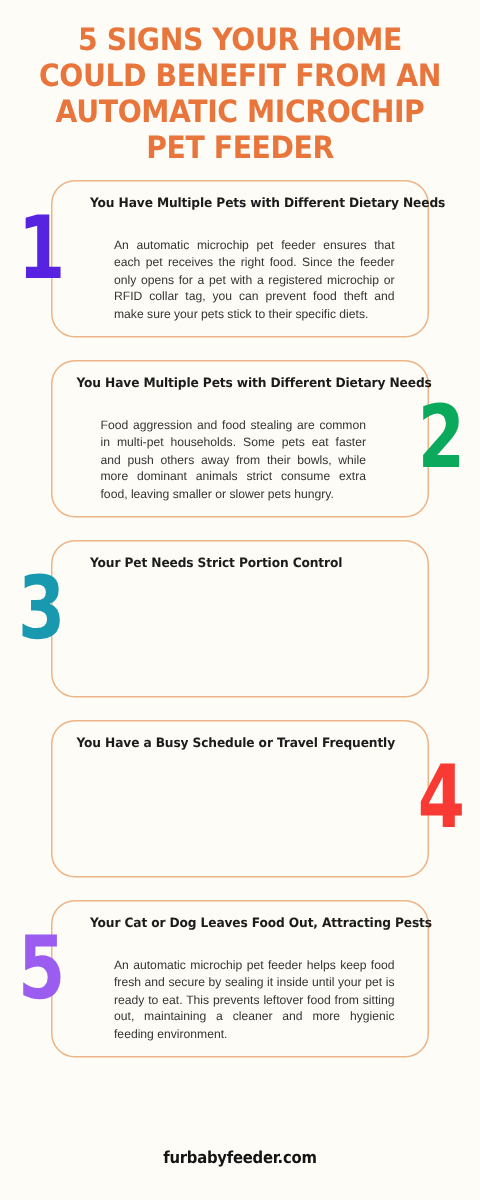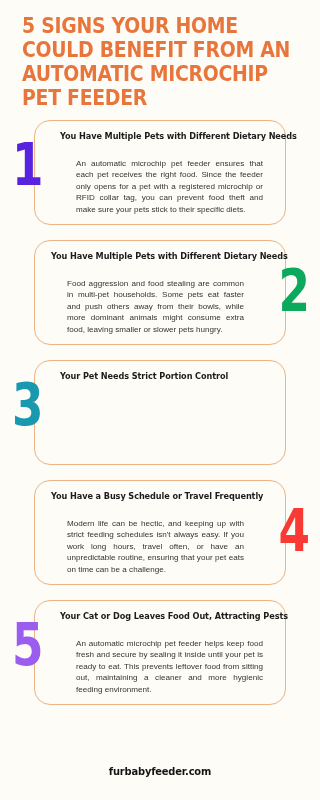--- a/index.html
+++ b/index.html
@@ -12,20 +12,21 @@
     height: 800px;
     background: #fdfcf7;
     font-family: "Liberation Sans", sans-serif;
     overflow: hidden;
     position: relative;
   }
 
   
   .title-block {
     padding: 14px 10px 0 10px;
+    text-align: center;
   }
   .title {
     font-family: "DejaVu Sans", sans-serif;
     font-weight: bold;
     font-size: 20.5px;
     line-height: 24px;
     letter-spacing: -0.3px;
     color: #e8763c;
     text-transform: uppercase;
     transform: scaleX(0.92);
@@ -139,38 +140,37 @@
       <div class="card-heading">You Have Multiple Pets with Different Dietary Needs</div>
       <div class="card-body">An automatic microchip pet feeder ensures that each pet receives the right food. Since the feeder only opens for a pet with a registered microchip or RFID collar tag, you can prevent food theft and make sure your pets stick to their specific diets.</div>
     </div>
   </div>
 
   <div class="card-wrap num-right">
     <div class="card" style="border-color: rgb(237, 180, 134);"></div>
     <div class="numeral right" style="color: rgb(11, 169, 92);">2</div>
     <div class="card-inner">
       <div class="card-heading">You Have Multiple Pets with Different Dietary Needs</div>
-      <div class="card-body">Food aggression and food stealing are common in multi-pet households. Some pets eat faster and push others away from their bowls, while more dominant animals might consume extra food, leaving smaller or slower pets hungry.</div>
+      <div class="card-body">Food aggression and food stealing are common in multi-pet households. Some pets eat faster and push others away from their bowls, while more dominant animals strict consume extra food, leaving smaller or slower pets hungry.</div>
     </div>
   </div>
 
   <div class="card-wrap num-left">
     <div class="card" style="border-color: rgb(237, 180, 134);"></div>
     <div class="numeral left" style="color: rgb(24, 153, 176);">3</div>
     <div class="card-inner">
       <div class="card-heading">Your Pet Needs Strict Portion Control</div>
     </div>
   </div>
 
   <div class="card-wrap num-right">
     <div class="card" style="border-color: rgb(237, 180, 134);"></div>
     <div class="numeral right" style="color: rgb(249, 58, 52);">4</div>
     <div class="card-inner">
       <div class="card-heading">You Have a Busy Schedule or Travel Frequently</div>
-      <div class="card-body">Modern life can be hectic, and keeping up with strict feeding schedules isn't always easy. If you work long hours, travel often, or have an unpredictable routine, ensuring that  your pet eats on time can be a challenge.</div>
     </div>
   </div>
 
   <div class="card-wrap num-left">
     <div class="card" style="border-color: rgb(237, 180, 134);"></div>
     <div class="numeral left" style="color: rgb(155, 92, 240);">5</div>
     <div class="card-inner">
       <div class="card-heading">Your Cat or Dog Leaves Food Out, Attracting Pests</div>
       <div class="card-body">An automatic microchip pet feeder helps keep food fresh and secure by sealing it inside until your pet is ready to eat. This prevents leftover food from sitting out, maintaining a cleaner and more hygienic feeding environment.</div>
     </div>

